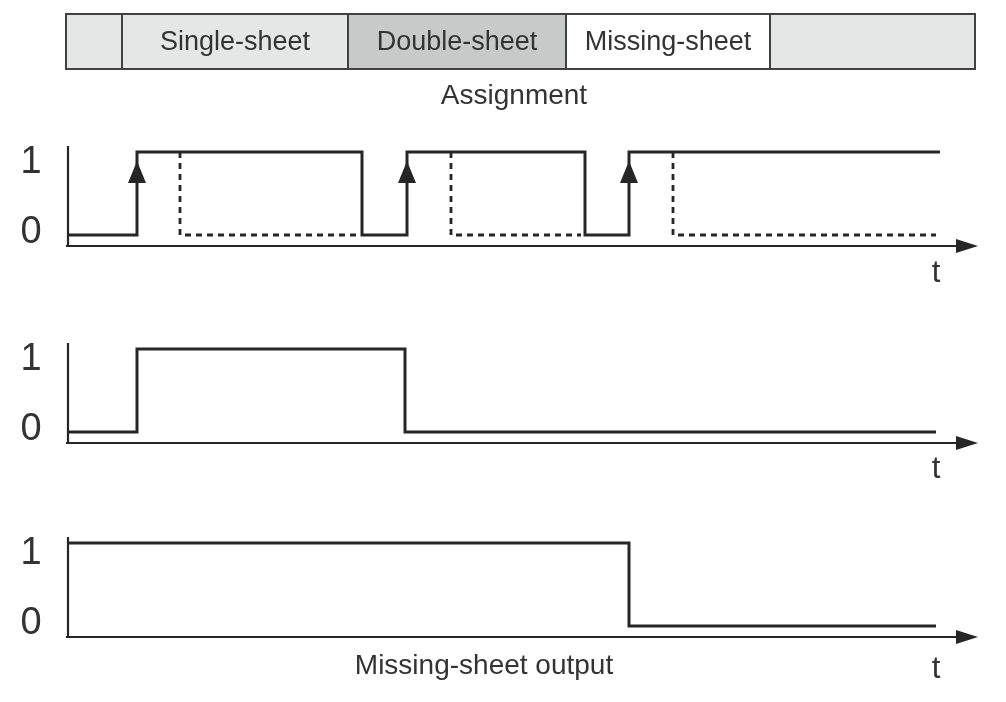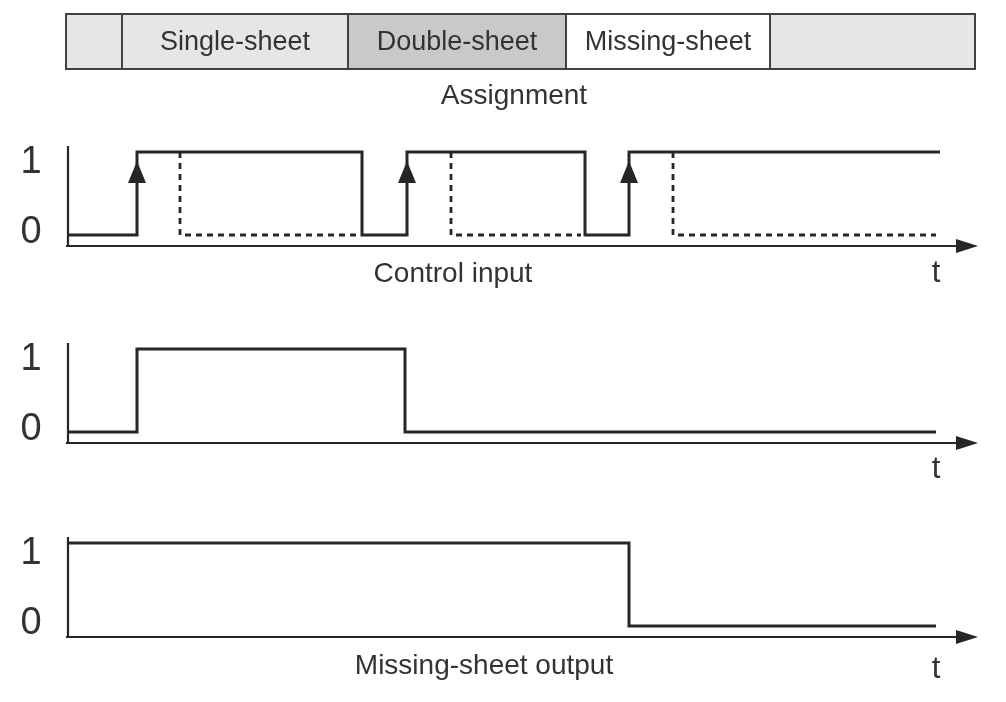--- a/index.html
+++ b/index.html
@@ -83,21 +83,20 @@
         <polyline points="451,15 451,98 581,98" fill="none" stroke="#262626" stroke-width="2.8" stroke-dasharray="6 5"></polyline>
         <polyline points="673,15 673,98 936,98" fill="none" stroke="#262626" stroke-width="2.8" stroke-dasharray="6 5"></polyline>
         <polyline points="68,98 137,98 137,15 362,15 362,98 407,98 407,15 585,15 585,98 629,98 629,15 940,15" fill="none" stroke="#262626" stroke-width="3"></polyline>
         <polygon points="137,24 128,46 146,46" fill="#262626"></polygon>
         <polygon points="407,24 398,46 416,46" fill="#262626"></polygon>
         <polygon points="629,24 620,46 638,46" fill="#262626"></polygon>
       </svg>
     <div class="lvl lvl-1">1</div>
     <div class="lvl lvl-0">0</div>
   </div>
-  <div class="caption caption-d0">Control input</div>
   <div class="t-label t-0">t</div>
 
   <div class="diagram diagram-1">
     <svg width="1006" height="130">
         <polyline points="66,109 960,109" fill="none" stroke="#262626" stroke-width="2"></polyline>
         <polygon points="978,109 956,102 956,116" fill="#262626"></polygon>
         <polyline points="68,9 68,109" fill="none" stroke="#262626" stroke-width="2.2"></polyline>
         <polyline points="68,98 137,98 137,15 405,15 405,98 936,98" fill="none" stroke="#262626" stroke-width="3"></polyline>
       </svg>
     <div class="lvl lvl-1">1</div>

